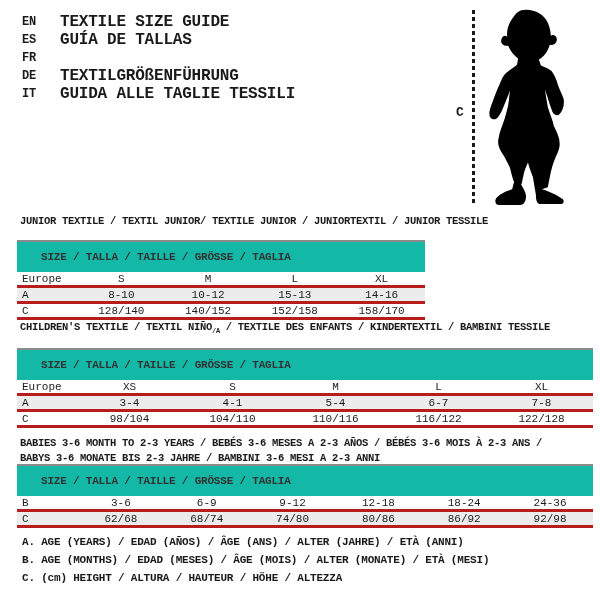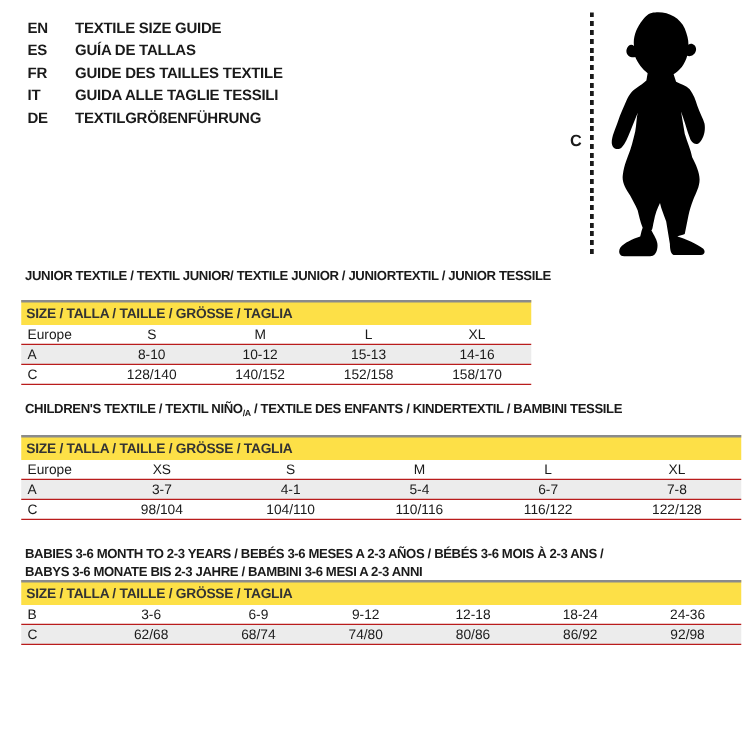--- a/index.html
+++ b/index.html
@@ -1,48 +1,48 @@
 <!DOCTYPE html>
 <html><head>
 <meta charset="utf-8">
 <style>
   html,body{margin:0;padding:0;background:#fff;}
   #canvas{
     position:relative;width:600px;height:600px;background:#ffffff;overflow:hidden;
-    font-family:Liberation Sans, sans-serif;color:#1a1a1a;
+    font-family:Liberation Mono, monospace;color:#1a1a1a;
   }
   
   .langs{position:absolute;left:22px;top:13px;}
   .lang-row{display:flex;height:18px;align-items:center;}
   .lang-code{width:38px;font-weight:bold;font-size:12px;letter-spacing:-0.2px;}
-  .lang-title{font-weight:bold;font-size:12px;letter-spacing:-0.2px;white-space:nowrap;}
+  .lang-title{font-weight:bold;font-size:16px;letter-spacing:-0.2px;white-space:nowrap;}
   
   .dash-line{
     position:absolute;left:472px;top:10px;width:3px;height:196px;
     background:repeating-linear-gradient(to bottom,#1a1a1a 0 4px,transparent 4px 7px);
   }
   .c-label{position:absolute;left:456px;top:105px;font-size:13px;font-weight:bold;}
   .toddler{position:absolute;left:482px;top:9px;width:92px;height:198px;}
   
   .table-title{position:absolute;font-size:10.5px;font-weight:bold;letter-spacing:-0.3px;white-space:nowrap;line-height:15px;}
   #title-0{left:20px;top:214px;}
   #title-1{left:20px;top:320px;}
   #title-2{left:20px;top:436px;}
   .sub{font-size:7px;vertical-align:sub;}
   
   .size-table{position:absolute;font-size:11px;}
   #table-0{left:17px;top:240px;width:408px;}
   #table-1{left:17px;top:348px;width:576px;}
   #table-2{left:17px;top:464px;width:576px;}
   .st-header{
-    height:20px;background:#fde047;border-top:2px solid #8b8b8b;
-    display:flex;align-items:center;padding-left:4px;font-weight:bold;color:#333;
+    height:32px;background:#14b8a6;border-top:2px solid #8b8b8b;
+    display:flex;align-items:center;padding-left:24px;font-weight:bold;color:#333;
     letter-spacing:-0.2px;box-sizing:border-box;
   }
-  .st-row{display:flex;height:16px;align-items:center;border-bottom:1px solid #b91c1c;box-sizing:border-box;}
+  .st-row{display:flex;height:16px;align-items:center;border-bottom:3px solid #b91c1c;box-sizing:border-box;}
   .st-row.shaded{background:#ececec;}
   .st-label{width:56px;padding-left:5px;flex:none;}
   .st-cell{flex:1;text-align:center;}
   
   .notes{position:absolute;left:22px;top:536px;}
   .note-line{height:18px;font-size:11px;font-weight:bold;letter-spacing:-0.2px;white-space:nowrap;}
 </style>
 </head>
 <body>
 
@@ -52,29 +52,28 @@
       <div class="lang-row">
         <div class="lang-code">EN</div>
         <div class="lang-title">TEXTILE SIZE GUIDE</div>
       </div>
       <div class="lang-row">
         <div class="lang-code">ES</div>
         <div class="lang-title">GUÍA DE TALLAS</div>
       </div>
       <div class="lang-row">
         <div class="lang-code">FR</div>
-        <div class="lang-title">GUIDE DES TAILLES TEXTILE</div>
+      </div>
+      <div class="lang-row">
+        <div class="lang-code">DE</div>
+        <div class="lang-title">TEXTILGRÖßENFÜHRUNG</div>
       </div>
       <div class="lang-row">
         <div class="lang-code">IT</div>
         <div class="lang-title">GUIDA ALLE TAGLIE TESSILI</div>
-      </div>
-      <div class="lang-row">
-        <div class="lang-code">DE</div>
-        <div class="lang-title">TEXTILGRÖßENFÜHRUNG</div>
       </div>
     </div>
 
   <div class="dash-line"></div>
   <div class="c-label">C</div>
 
   <svg class="toddler" viewBox="0 0 92 200" aria-hidden="true">
     <path fill="#000000" d="
       M42,1
       C52,0 62,5 66,14
@@ -172,21 +171,21 @@
         <div class="st-row">
           <div class="st-label">Europe</div>
           <div class="st-cell">XS</div>
           <div class="st-cell">S</div>
           <div class="st-cell">M</div>
           <div class="st-cell">L</div>
           <div class="st-cell">XL</div>
         </div>
         <div class="st-row shaded">
           <div class="st-label">A</div>
-          <div class="st-cell">3-7</div>
+          <div class="st-cell">3-4</div>
           <div class="st-cell">4-1</div>
           <div class="st-cell">5-4</div>
           <div class="st-cell">6-7</div>
           <div class="st-cell">7-8</div>
         </div>
         <div class="st-row">
           <div class="st-label">C</div>
           <div class="st-cell">98/104</div>
           <div class="st-cell">104/110</div>
           <div class="st-cell">110/116</div>
@@ -217,14 +216,19 @@
           <div class="st-cell">62/68</div>
           <div class="st-cell">68/74</div>
           <div class="st-cell">74/80</div>
           <div class="st-cell">80/86</div>
           <div class="st-cell">86/92</div>
           <div class="st-cell">92/98</div>
         </div>
       </div>
   </div>
 
+  <div class="notes" id="notes">
+      <div class="note-line">A. AGE (YEARS) / EDAD (AÑOS) / ÂGE (ANS) / ALTER (JAHRE) / ETÀ (ANNI)</div>
+      <div class="note-line">B. AGE (MONTHS) / EDAD (MESES) / ÂGE (MOIS) / ALTER (MONATE) / ETÀ (MESI)</div>
+      <div class="note-line">C. (cm) HEIGHT / ALTURA / HAUTEUR / HÖHE / ALTEZZA</div>
+    </div>
 
 </div>
 
 </body></html>

